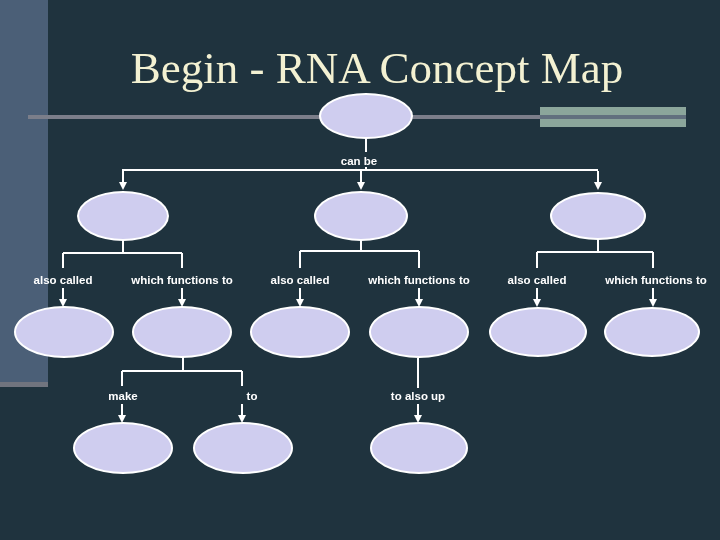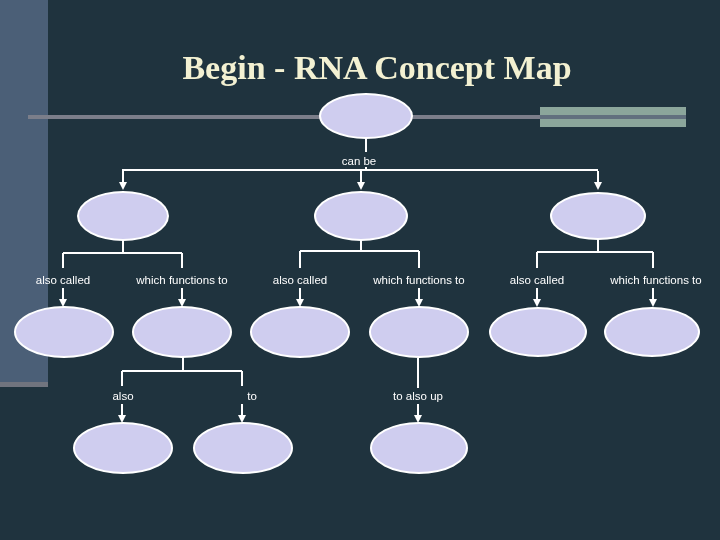--- a/index.html
+++ b/index.html
@@ -12,32 +12,32 @@
   #sidebar-cap{position:absolute;left:0;top:382px;width:48px;height:5px;background:var(--sidebar-cap,#70747e);}
   #rule-main{position:absolute;left:28px;top:115px;width:512px;height:4px;background:var(--rule-gray,#7b7e8a);}
   #accent-bar{position:absolute;left:540px;top:107px;width:146px;height:20px;background:var(--accent-bar,#8ba69b);}
   #rule-dark{position:absolute;left:540px;top:115px;width:146px;height:4px;background:var(--rule-gray-dark,#61707e);}
   .title-line{
     position:absolute;left:34px;right:0;text-align:center;
     font-family:"Liberation Serif",serif;color:var(--title-text,#f3f1d2);
     line-height:38px;white-space:nowrap;
   }
   #title-line-1{top:9px;font-size:33px;}
-  #title-line-2{top:49px;font-size:34px;font-weight:bold;}
+  #title-line-2{top:49px;font-size:45px;}
   #concept-map{position:absolute;left:0;top:0;width:720px;height:540px;}
   .seg{position:absolute;background:var(--connector,#ffffff);}
   .arrow-line{position:absolute;background:var(--connector,#ffffff);}
   .arrow-head{position:absolute;width:0;height:0;
     border-left:4.5px solid transparent;border-right:4.5px solid transparent;
     border-top:8px solid var(--connector,#ffffff);}
   .node{position:absolute;border-radius:50%;
     background:var(--node-fill,#cfcdef);
     border:2px solid var(--node-border,#ffffff);box-sizing:border-box;}
   .lbl{position:absolute;transform:translate(-50%,-50%);
-    color:var(--label-text,#ffffff);font-size:11.5px;white-space:nowrap;}
+    color:var(--label-text,#ffffff);font-size:11.5px;white-space:nowrap;font-weight:bold;}
 </style>
 </head>
 <body>
 
 <div id="slide">
   <div id="sidebar-panel"></div>
   <div id="sidebar-cap"></div>
   <div id="rule-main"></div>
   <div id="accent-bar"></div>
   <div id="rule-dark"></div>
@@ -102,17 +102,17 @@
       <div class="node" style="left: 73px; top: 422px; width: 100px; height: 52px;"></div>
       <div class="node" style="left: 193px; top: 422px; width: 100px; height: 52px;"></div>
       <div class="node" style="left: 370px; top: 422px; width: 98px; height: 52px;"></div>
       <div class="lbl" style="left: 359px; top: 161px;">can be</div>
       <div class="lbl" style="left: 63px; top: 280px;">also called</div>
       <div class="lbl" style="left: 182px; top: 280px;">which functions to</div>
       <div class="lbl" style="left: 300px; top: 280px;">also called</div>
       <div class="lbl" style="left: 419px; top: 280px;">which functions to</div>
       <div class="lbl" style="left: 537px; top: 280px;">also called</div>
       <div class="lbl" style="left: 656px; top: 280px;">which functions to</div>
-      <div class="lbl" style="left: 123px; top: 396px;">also</div>
+      <div class="lbl" style="left: 123px; top: 396px;">make</div>
       <div class="lbl" style="left: 252px; top: 396px;">to</div>
       <div class="lbl" style="left: 418px; top: 396px;">to also up</div>
     </div>
 </div>
 
 </body></html>

